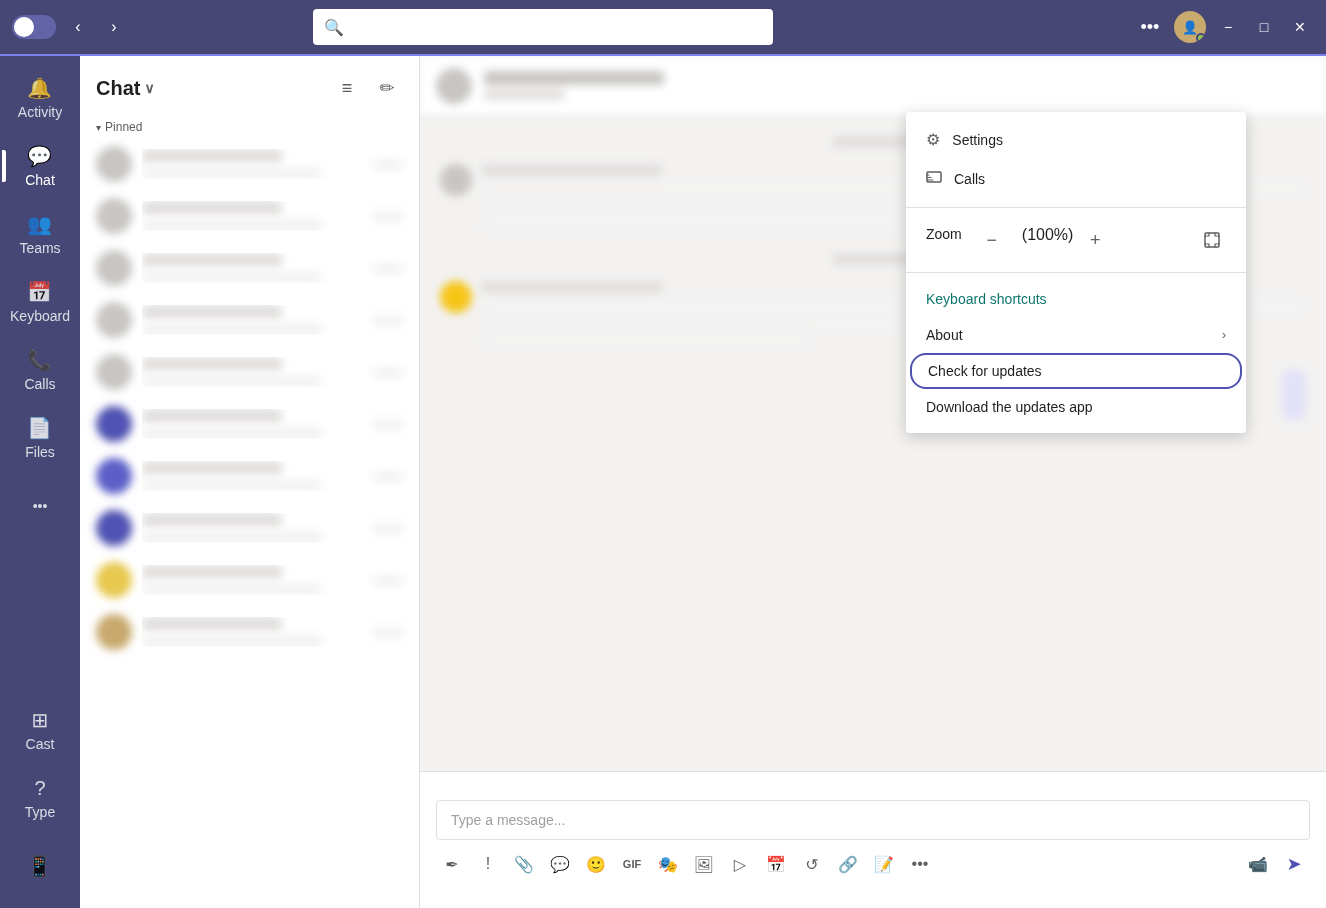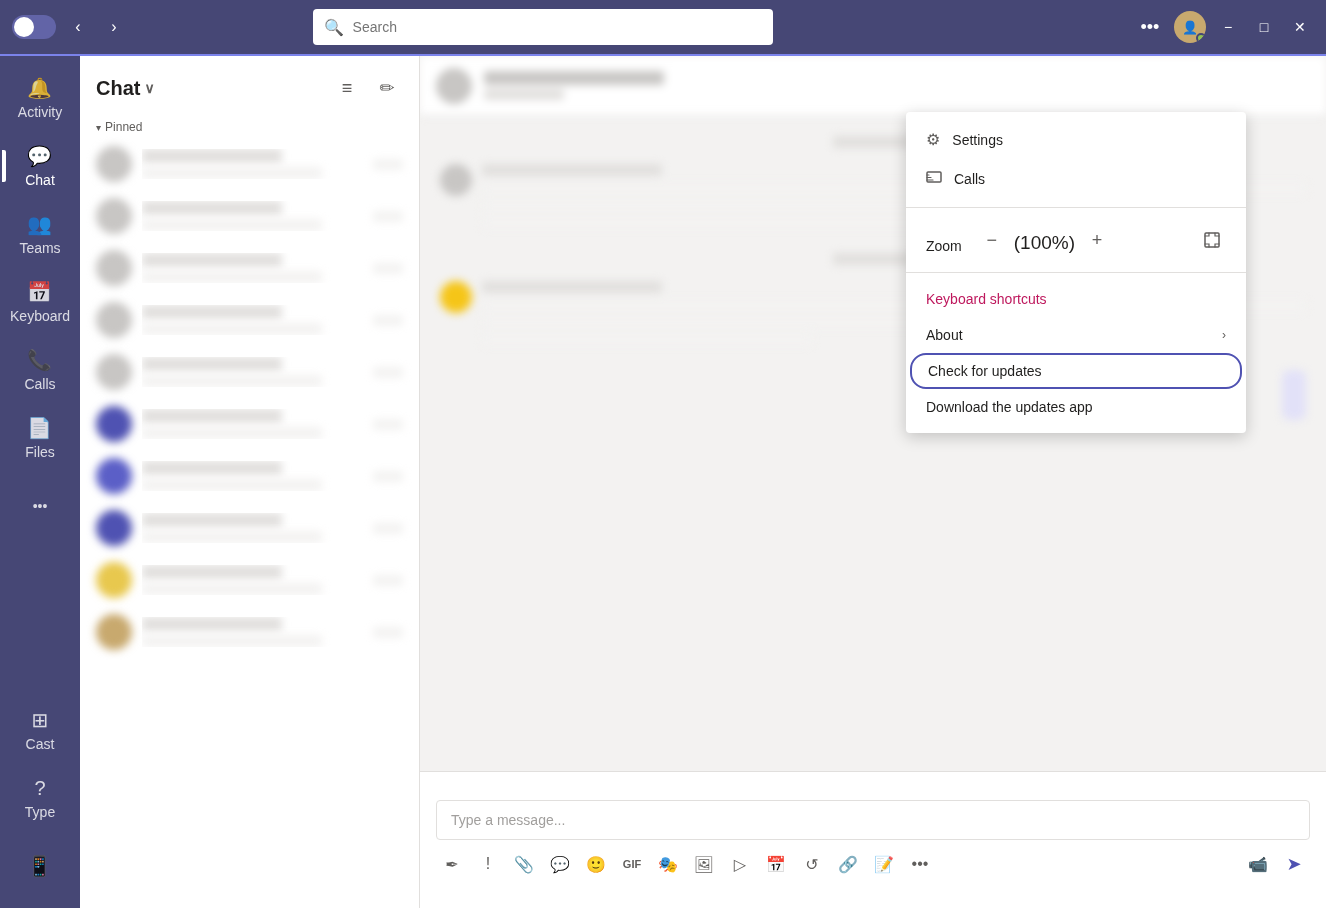--- a/index.html
+++ b/index.html
@@ -359,58 +359,57 @@
       border-radius: 16px;
       margin: 0 4px;
       padding: 8px 16px;
     }
     .menu-item-icon { font-size: 16px; color: #605e5c; }
     .menu-item-label { flex: 1; }
     .menu-item-chevron { color: #605e5c; font-size: 12px; }
     .menu-divider { height: 1px; background: #e1dfdd; margin: 8px 0; }
     .zoom-row {
       display: flex;
-      align-items: flex-end;
+      align-items: flex-start;
       padding: 10px 20px;
       gap: 8px;
       font-size: 14px;
       color: #201f1e;
     }
     .zoom-label { margin-right: 8px; }
     .zoom-btn {
       width: 28px; height: 28px;
       border: none; background: transparent;
       cursor: pointer; color: #605e5c;
       font-size: 18px; border-radius: 4px;
       display: flex; align-items: center; justify-content: center;
     }
-    .zoom-value { min-width: 50px; text-align: center; font-size: 19px; }
+    .zoom-value { min-width: 50px; text-align: center; font-size: 16px; margin-left: 8px; }
     .zoom-fullscreen {
       width: 28px; height: 28px;
       border: none; background: transparent;
       cursor: pointer; color: #605e5c; font-size: 16px;
       border-radius: 4px; margin-left: auto;
       display: flex; align-items: center; justify-content: center;
     }
     .keyboard-shortcuts-item {
-      color: #be185d;
+      color: #0f766e;
     }
   </style>
 </head>
 <body>
 
 <div class="title-bar">
   <div class="toggle-btn">
     <div class="toggle-knob"></div>
   </div>
   <button class="nav-btn">‹</button>
   <button class="nav-btn">›</button>
   <div class="search-bar">
     <span class="search-icon">🔍</span>
-    <input type="text" placeholder="Search" style="">
   </div>
   <div class="title-bar-right">
     <button class="ellipsis-btn">•••</button>
     <div class="avatar-btn">
       <span>👤</span>
       <div class="avatar-badge"></div>
     </div>
     <button class="window-btn">−</button>
     <button class="window-btn">□</button>
     <button class="window-btn close">✕</button>

